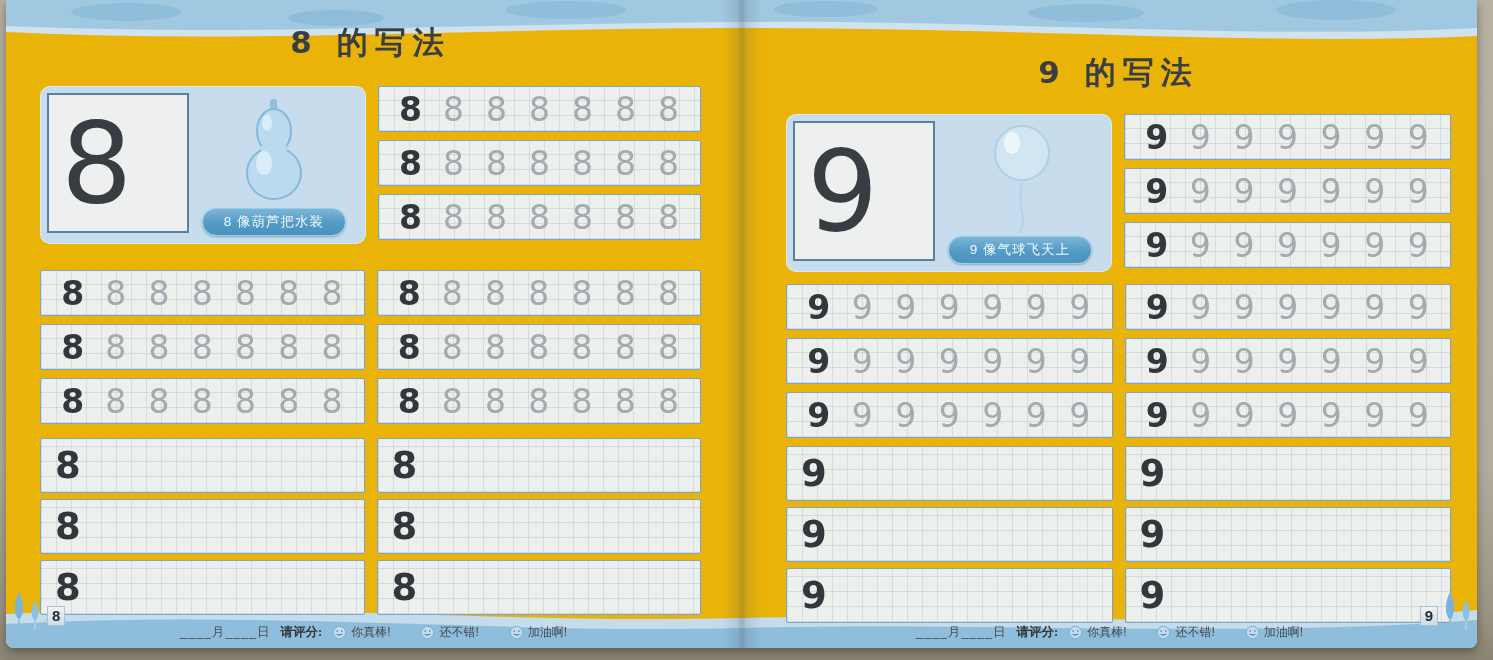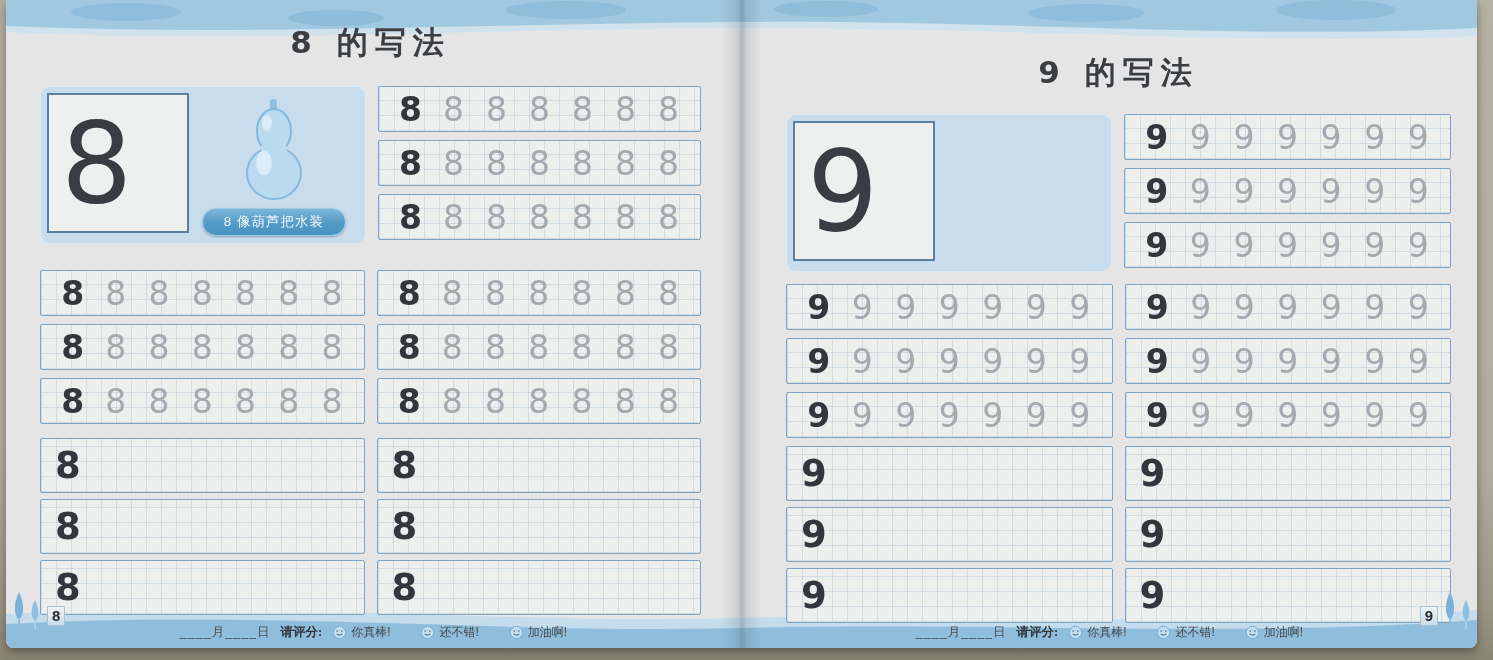--- a/index.html
+++ b/index.html
@@ -3,21 +3,21 @@
 <meta charset="utf-8">
 <style>
   html,body{margin:0;padding:0;}
   body{
     width:1493px;height:660px;position:relative;overflow:hidden;
     background:linear-gradient(180deg,#b6b1a3 0%,#b2ad9e 70%,#9b9585 92%,#8a8474 100%);
     font-family:"Liberation Sans","DejaVu Sans",sans-serif;
   }
   .book{
     position:absolute;left:6px;top:0;right:16px;bottom:12px;
-    background:#e5e5e5;border-radius:2px 2px 8px 8px;
+    background:#eab308;border-radius:2px 2px 8px 8px;
     box-shadow:0 4px 10px rgba(40,35,25,.45);
     overflow:hidden;
   }
   .wave-top,.wave-bottom{position:absolute;left:0;width:100%;z-index:1;pointer-events:none;}
   .wave-top{top:0;height:50px;}
   .wave-bottom{bottom:0;height:54px;}
   .spine{
     position:absolute;left:50%;top:0;bottom:0;width:40px;transform:translateX(-50%);
     background:linear-gradient(90deg,rgba(60,75,90,0) 0%,rgba(60,75,90,.14) 38%,rgba(60,75,90,.30) 50%,rgba(60,75,90,.14) 62%,rgba(60,75,90,0) 100%);
     z-index:3;pointer-events:none;
@@ -310,20 +310,34 @@
     </div>
   </section>
     <section class="page page--right">
     <h1 class="page-title">9 的写法</h1>
 
     <div class="band band1">
       <div class="example-panel">
         <div class="example-box">
           <span class="example-numeral">9</span>
         </div>
+        <div class="example-right">
+          <div class="illustration">
+
+            <svg width="84" height="112" viewBox="0 0 84 112">
+              <circle cx="44" cy="30" r="27" fill="#d2e5f2" stroke="#aed0e6" stroke-width="2"></circle>
+              <ellipse cx="34" cy="20" rx="8" ry="11" fill="#eef6fb" opacity="0.9"></ellipse>
+              <path d="M44,57 l-4,6 h8 Z" fill="#bcd8ec"></path>
+              <path d="M44,63 C38,80 50,92 42,110" fill="none" stroke="#b4d2e6" stroke-width="2"></path>
+            </svg>
+          </div>
+          <div class="caption-pill">
+            <span class="caption-text">9 像气球飞天上</span>
+          </div>
+        </div>
       </div>
       <div class="col band1-rows">
           <div class="prow">
             <span class="cell cell--dark">9</span>
             <span class="cell cell--trace">9</span>
             <span class="cell cell--trace">9</span>
             <span class="cell cell--trace">9</span>
             <span class="cell cell--trace">9</span>
             <span class="cell cell--trace">9</span>
             <span class="cell cell--trace">9</span>

